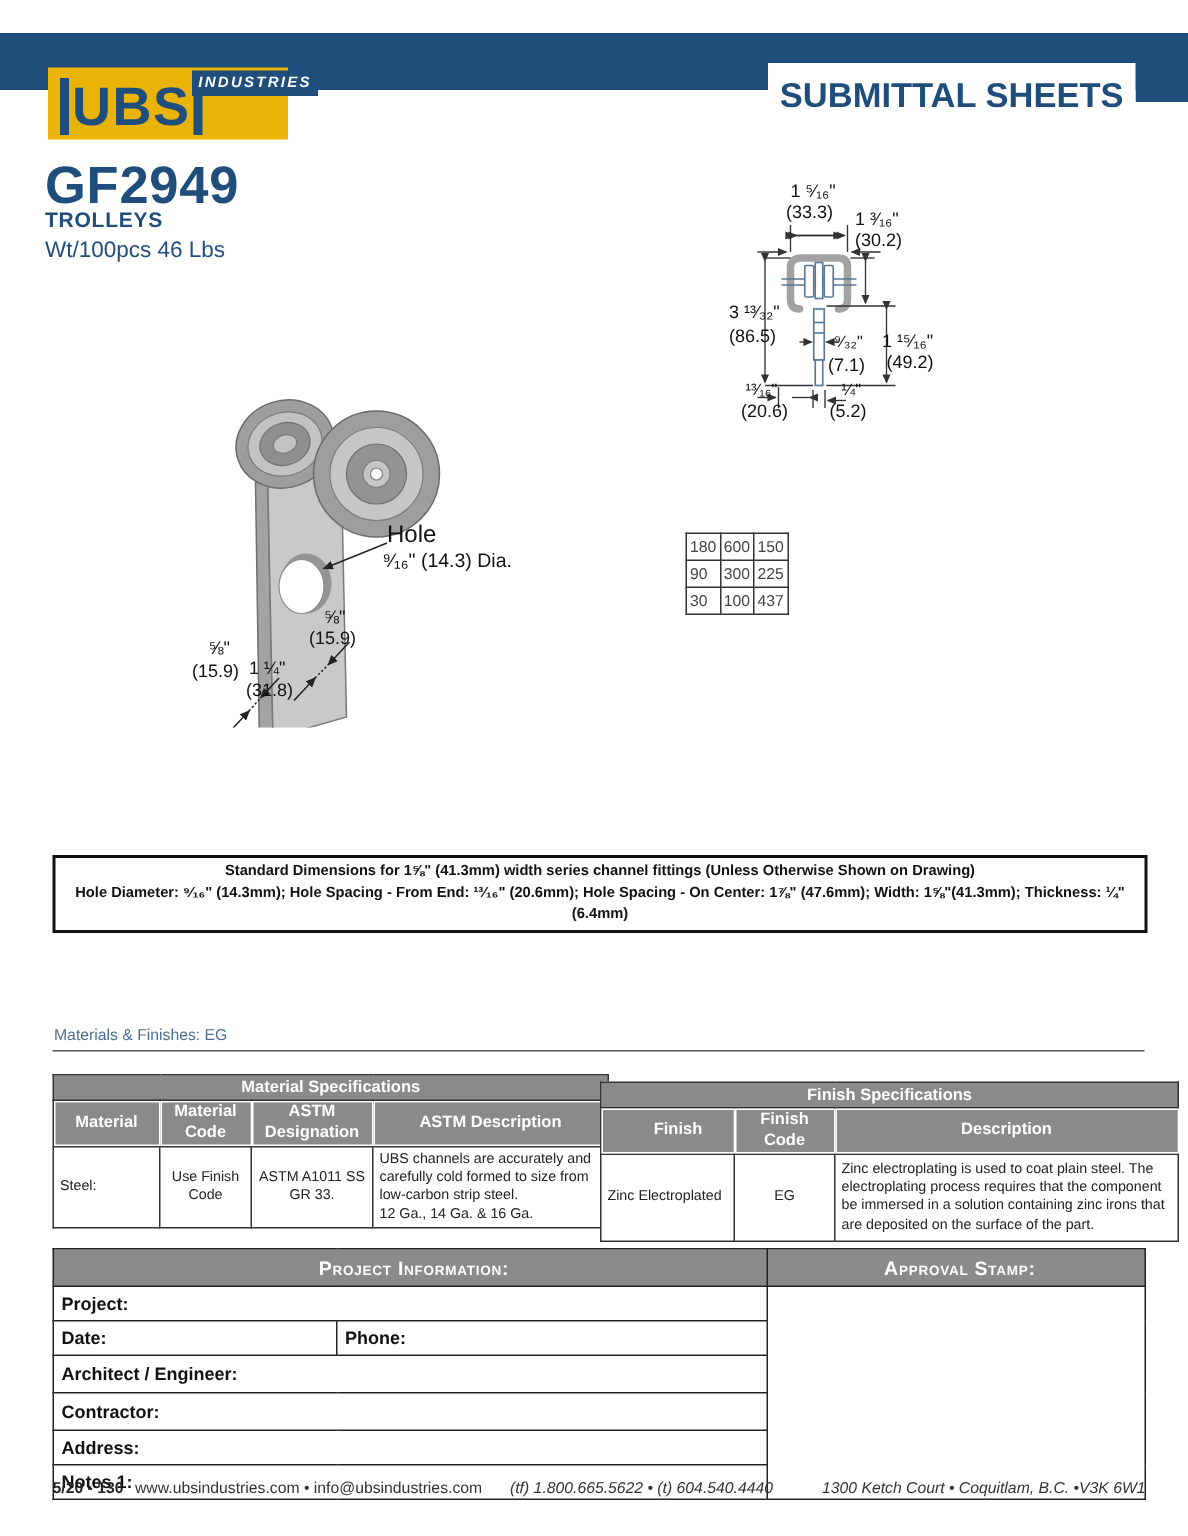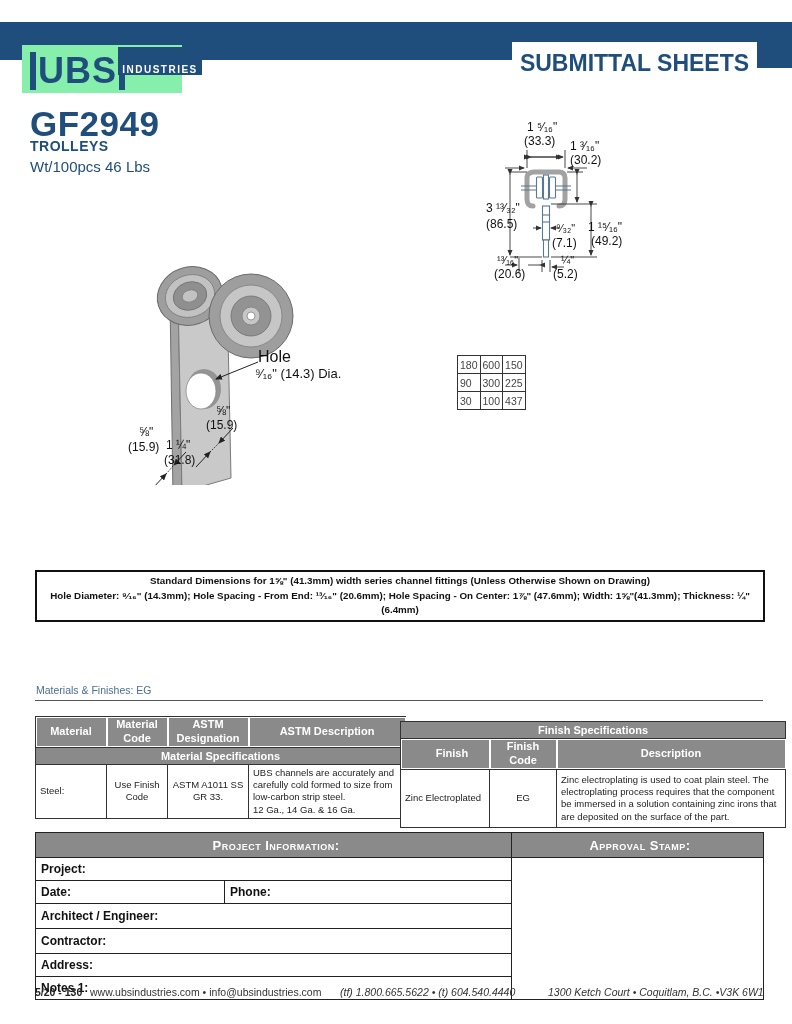--- a/index.html
+++ b/index.html
@@ -3,27 +3,27 @@
 <meta charset="utf-8">
 <style>
   html,body{margin:0;padding:0;background:#e8e8e8;}
   .page{position:relative;width:792px;height:1024px;background:#ffffff;overflow:hidden;
         font-family:"Liberation Sans",sans-serif;color:#222;}
   .abs{position:absolute;}
 
   
   .band{left:0;top:22px;width:792px;height:38px;background:#1f4d7c;}
   .corner-block{left:757px;top:22px;width:35px;height:46px;background:#1f4d7c;}
-  .logo-box{left:22px;top:45px;width:160px;height:48px;background:#86efac;}
+  .logo-box{left:32px;top:45px;width:160px;height:48px;background:#eab308;}
   .logo-row{position:absolute;left:8px;top:7px;display:flex;align-items:center;}
   .logo-bar{display:inline-block;width:6px;height:38px;background:#1f4d7c;}
   .logo-word{font-size:36px;font-weight:bold;color:#1f4d7c;letter-spacing:1px;line-height:36px;
              margin:0 2px;font-family:"Liberation Sans",sans-serif;}
-  .industries-box{position:absolute;left:96px;top:2px;width:84px;height:28px;background:#1f4d7c;
-                  display:flex;align-items:flex-end;justify-content:center;}
+  .industries-box{position:absolute;left:96px;top:2px;width:84px;height:17px;background:#1f4d7c;
+                  display:flex;align-items:center;justify-content:center;font-style:italic;}
   .industries-box span{color:#fff;font-size:10px;font-weight:bold;letter-spacing:1.5px;}
   .submittal-box{left:512px;top:42px;width:245px;height:46px;background:#ffffff;
                  display:flex;align-items:flex-start;justify-content:center;}
   .submittal-box span{margin-top:8px;color:#1f4d7c;font-size:23px;font-weight:bold;letter-spacing:0px;}
 
   .model{left:30px;top:104px;font-size:35px;font-weight:bold;color:#1f4d7c;letter-spacing:0.5px;}
   .category{left:30px;top:138px;font-size:14px;font-weight:bold;color:#1f4d7c;letter-spacing:0.5px;}
   .weight{left:30px;top:158px;font-size:15px;color:#1f4d7c;}
 
   
@@ -242,28 +242,28 @@
     <div>Standard Dimensions for 1⅝" (41.3mm) width series channel fittings (Unless Otherwise Shown on Drawing)</div>
     <div>Hole Diameter:  ⁹⁄₁₆" (14.3mm); Hole Spacing - From End: ¹³⁄₁₆" (20.6mm); Hole Spacing - On Center: 1⅞" (47.6mm); Width: 1⅝"(41.3mm); Thickness: ¼" (6.4mm)</div>
   </div>
 
   <div class="abs mat-label">Materials &amp; Finishes: EG</div>
   <div class="abs mat-rule"></div>
 
   <table class="abs spec mat-table">
     <tbody>
         <tr>
+          <td class="title" colspan="4">Material Specifications</td>
+        </tr>
+    <tr>
       <th style="width:66px;">Material</th>
       <th style="width:56px;">Material Code</th>
       <th style="width:76px;">ASTM Designation</th>
       <th style="width:152px;">ASTM Description</th>
     </tr>
-    <tr>
-          <td class="title" colspan="4">Material Specifications</td>
-        </tr>
     <tr style="height:52px;">
       <td>Steel:</td>
       <td class="ctr" style="width:46px;white-space:normal;">Use Finish Code</td>
       <td class="ctr" style="width:70px;">ASTM A1011 SS GR 33.</td>
       <td>
         <span>UBS channels are accurately and carefully cold formed to size from low-carbon strip steel.</span><br>
         <span>12 Ga., 14 Ga. &amp; 16 Ga.</span>
       </td>
     </tr>
   </tbody>

